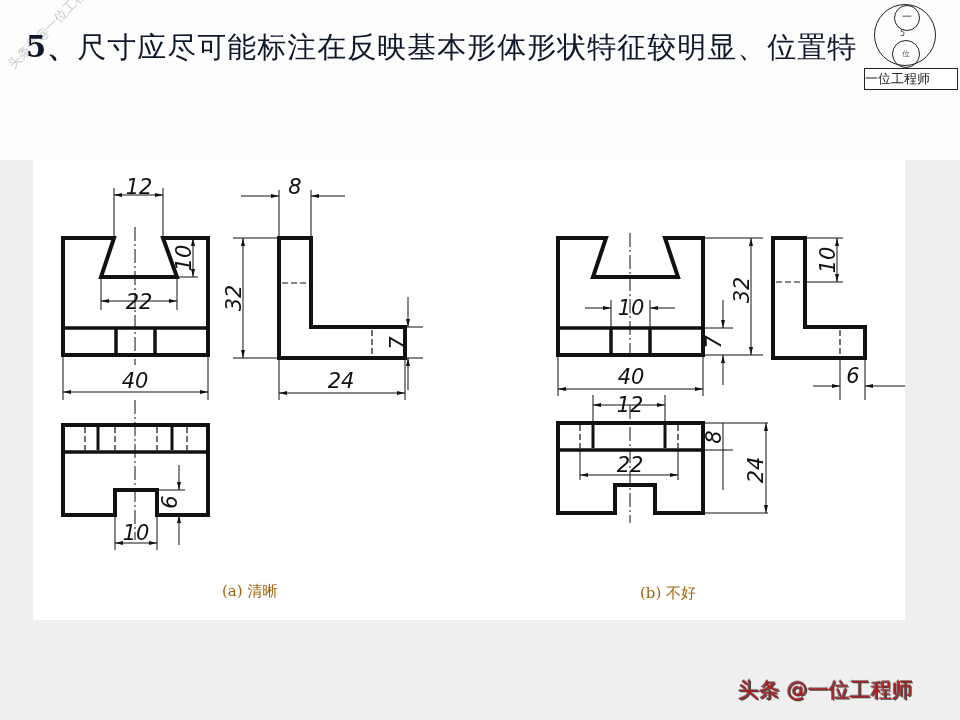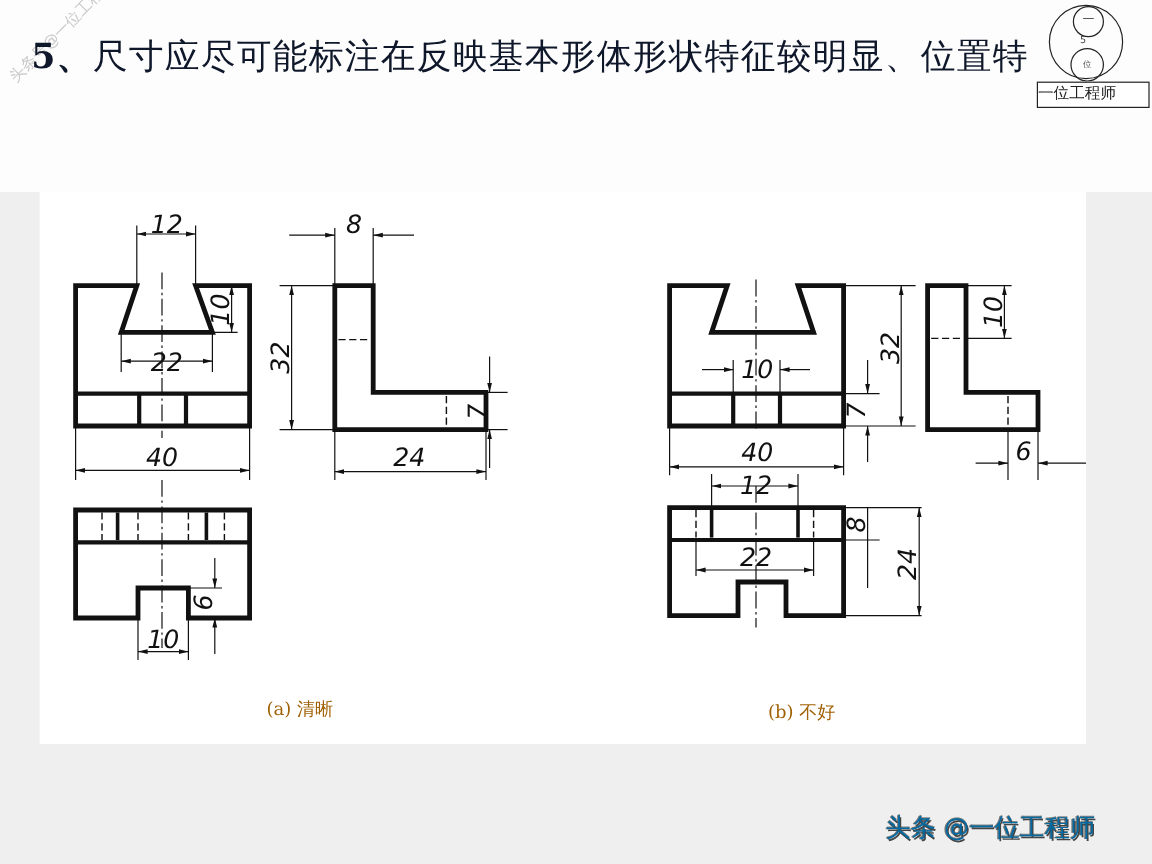--- a/index.html
+++ b/index.html
@@ -54,21 +54,21 @@
     background:#ffffff;
   }
   .panel svg { position:absolute; left:0; top:0; }
   .caption {
     position:absolute; font-size:15px; color:#a16207;
     font-family:"DejaVu Serif", "Liberation Serif", serif;
   }
   .cap-a { left:189px; top:422px; }
   .cap-b { left:607px; top:404px;margin-top:20px; }
   .footer-mark {
-    position:absolute; left:738px; top:676px; font-size:21px; color:#0369a1;
+    position:absolute; left:738px; top:676px; font-size:21px; color:#b91c1c;
     text-shadow: 1px 1px 0 #444, -1px 0 0 #777, 0 -1px 0 #888;
   }
 </style>
 </head>
 <body>
 
 <div class="slide-top"></div>
 
 <div class="watermark-diag">头条号@一位工程师</div>
 

